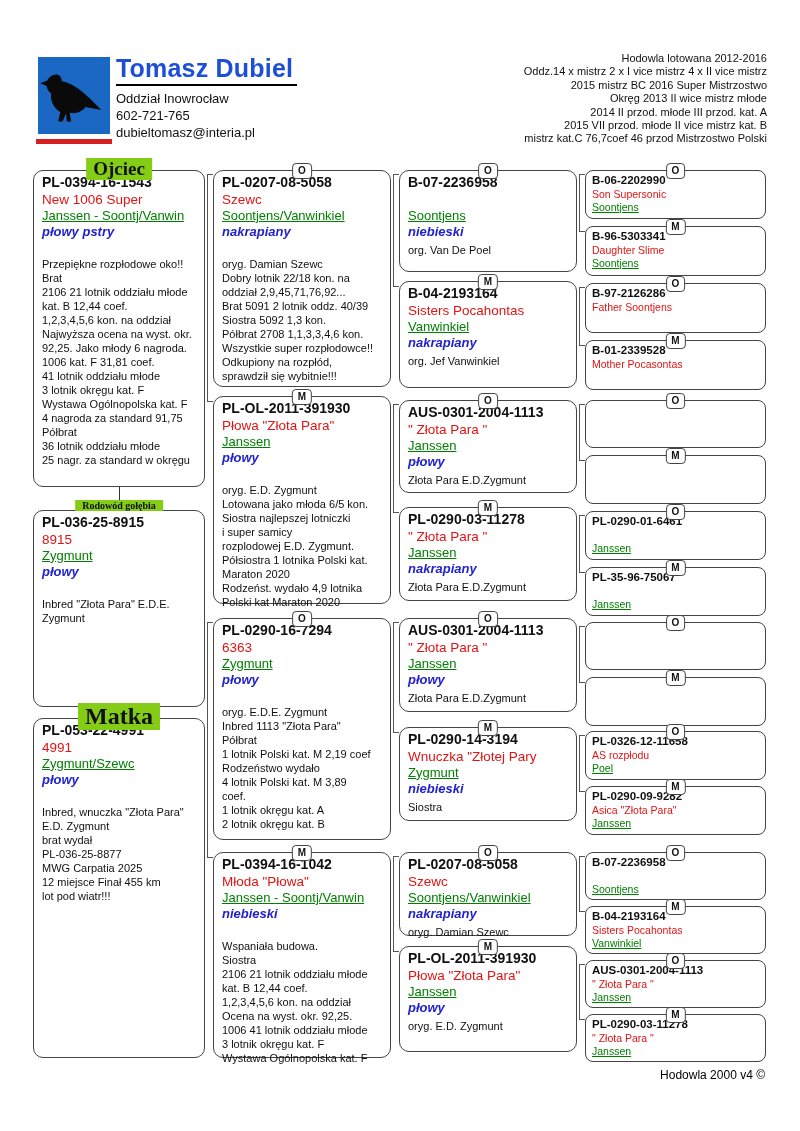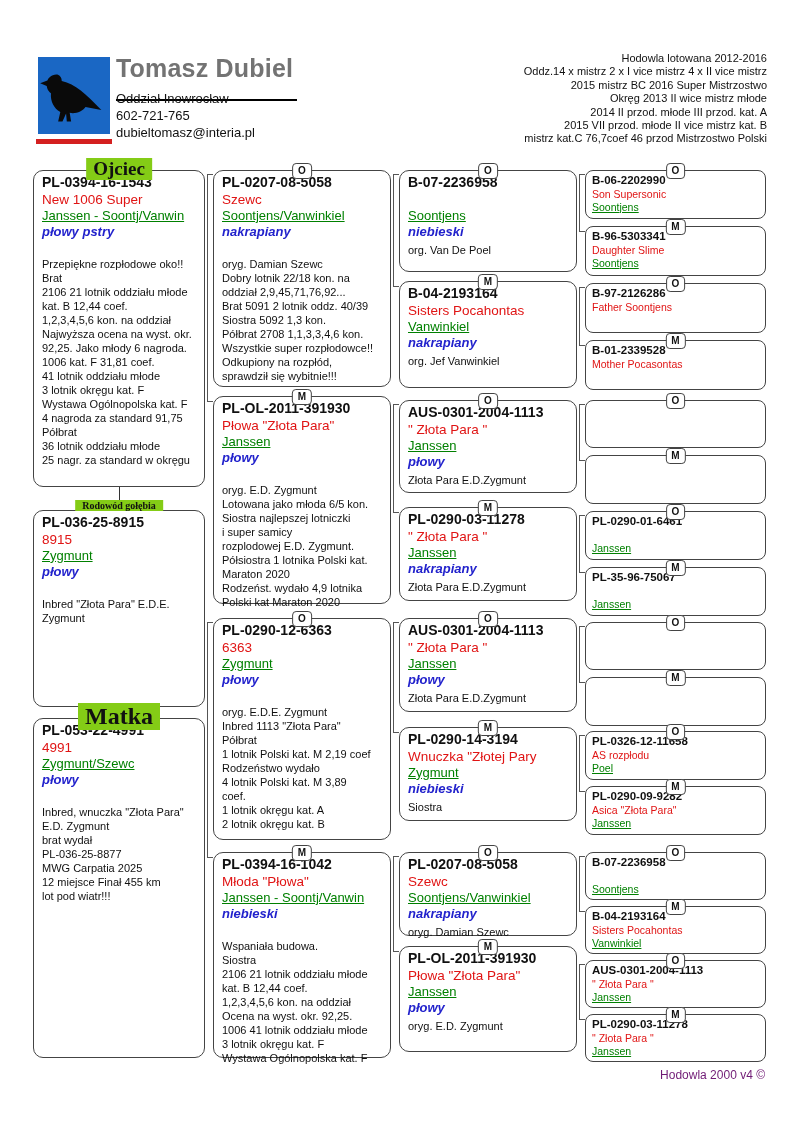--- a/index.html
+++ b/index.html
@@ -7,22 +7,22 @@
     position:relative; width:800px; height:1131px; background:#fff;
     font-family:"Liberation Sans", sans-serif; color:#101010; overflow:hidden;
   }
   .abs { position:absolute; }
 
   
   .logo { left:38px; top:57px; width:72px; height:77px; background:#1a67c4; }
   .logo svg { display:block; width:100%; height:100%; }
   .logo-stripe { left:36px; top:139px; width:76px; height:5px; background:#d42020; }
   .title {
-    left:116px; top:54px; font-size:25px; font-weight:bold; color:#737373;
-    border-bottom:2.5px solid #000; padding:0 4px 16px 0; letter-spacing:0.2px;
+    left:116px; top:54px; font-size:25px; font-weight:bold; color:#1d4ed8;
+    border-bottom:2.5px solid #000; padding:0 4px 1px 0; letter-spacing:0.2px;
   }
   .hline { left:116px; font-size:13px; color:#111; }
   .ach { right:33px; top:52px; text-align:right; font-size:11px; line-height:13.4px; color:#111; }
 
   
   .pbox {
     position:absolute; border:1.6px solid #444; border-radius:10px; background:#fff;
     padding:3px 7px 3px 8px; box-sizing:border-box;
   }
   .c1 { left:33px;  width:172px; }
@@ -51,21 +51,21 @@
 
   .c4 .ring   { font-size:11.5px; line-height:1.2; min-height:13px; }
   .c4 .pname  { font-size:10.5px; line-height:1.2; min-height:13px; }
   .c4 .strain { font-size:10.5px; line-height:1.2; min-height:13px; }
 
   
   .vline   { position:absolute; width:0; border-left:1.6px solid #333; }
   .bracket { position:absolute; width:5px;
              border-left:1.3px solid #555; border-top:1.3px solid #555; border-bottom:1.3px solid #555; }
 
-  .footer { right:35px; top:1068px; font-size:12px; color:#701a75; }
+  .footer { right:35px; top:1068px; font-size:12px; color:#000000; }
 </style>
 </head>
 <body>
 
 <div class="page">
 
   <div class="abs logo">
     <svg viewBox="0 0 100 100">
       <path fill="#0a0a0a" d="M12 34 C12 26 20 20 27 21 C31 22 33 26 33 30 C52 34 66 48 88 70 L66 66 C62 72 52 76 44 74 L46 86 L40 86 L39 75 L34 86 L28 86 L31 73 C22 68 17 58 18 47 C13 43 12 38 12 34 Z"></path>
       <path fill="#0a0a0a" d="M13 29 L3 33 L13 37 Z"></path>
@@ -169,21 +169,21 @@
 i super samicy
 rozplodowej E.D. Zygmunt.
 Półsiostra 1 lotnika Polski kat.
 Maraton 2020
 Rodzeńst. wydało 4,9 lotnika
 Polski kat Maraton 2020</div>
   </div>
 
   <div class="pbox c2" style="top:618px;height:222px">
     <span class="tab">O</span>
-    <div class="ring">PL-0290-12-6363</div>
+    <div class="ring">PL-0290-16-7294</div>
     <div class="pname">6363</div>
     <div class="strain">Zygmunt</div>
     <div class="pcolor">płowy</div>
     <div class="desc">oryg. E.D.E. Zygmunt
 Inbred 1113 "Złota Para"
 Półbrat
 1 lotnik Polski kat. M 2,19 coef
 Rodzeństwo wydało
  4 lotnik Polski kat. M 3,89
 coef.

